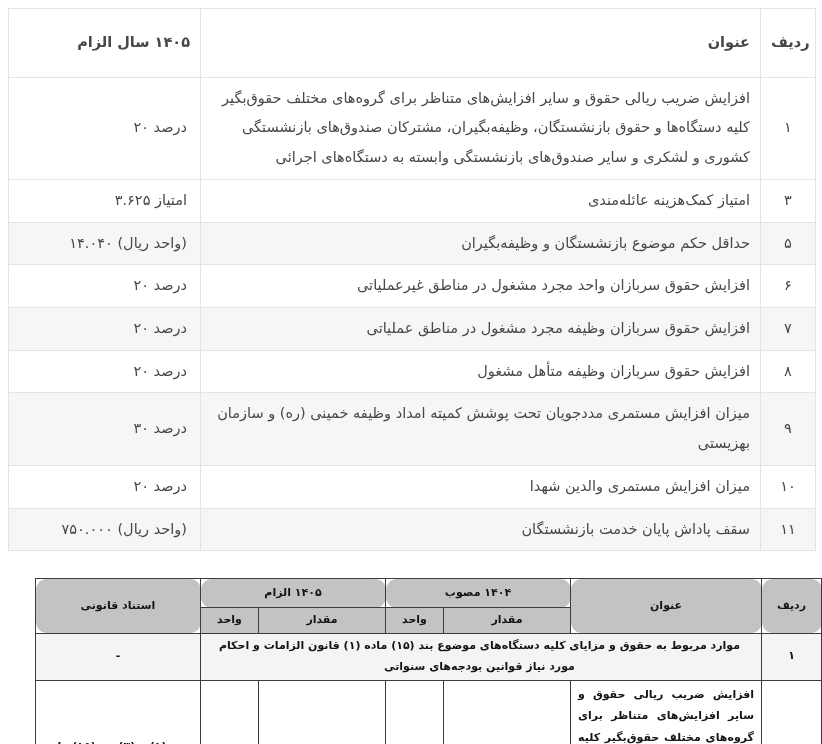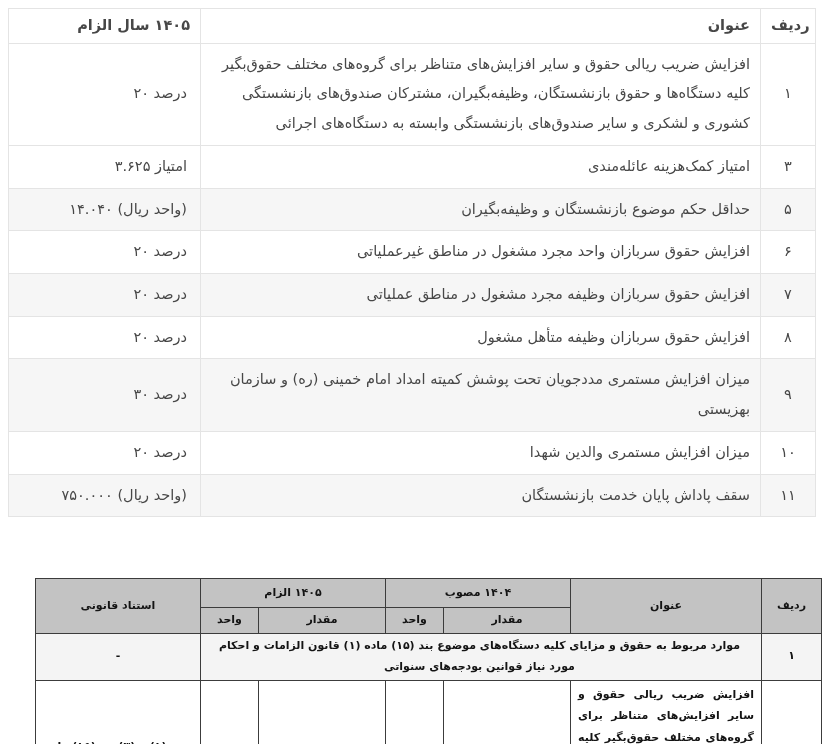--- a/index.html
+++ b/index.html
@@ -13,21 +13,21 @@
     border-collapse:collapse;table-layout:fixed;
     font-size:14.5px;color:#474747;
   }
   .t1 col.c-val{width:192px;}
   .t1 col.c-ttl{width:560px;}
   .t1 col.c-num{width:55px;}
   .t1 th,.t1 td{
     border:1px solid #e4e4e4;vertical-align:middle;
     padding:6px 10px;line-height:2.05;
   }
-  .t1 thead th{font-weight:bold;height:26px;padding:2px 10px;background:#ffffff;}
+  .t1 thead th{font-weight:bold;height:26px;padding:19px 10px;background:#ffffff;}
   .t1 .h-val{text-align:right;}
   .t1 .h-ttl{text-align:right;}
   .t1 .h-num{text-align:center;}
   .t1 td.val{direction:ltr;text-align:right;white-space:nowrap;padding-right:13px;}
   .t1 td.ttl{direction:rtl;text-align:right;}
   .t1 td.num{text-align:center;}
   .t1 tbody tr:nth-child(odd):not(:first-child){background:#f6f6f6;}
   .t1 tr.r1 td{height:88px;}
   .t1 tr.r2 td{height:30px;}
   .t1 tr.r3 td,.t1 tr.r4 td,.t1 tr.r5 td,.t1 tr.r6 td,.t1 tr.r7 td,.t1 tr.r8 td{height:23px;}
@@ -46,21 +46,21 @@
   .t2 col.c-mg1{width:127px;}
   .t2 col.c-vh2{width:58px;}
   .t2 col.c-mg2{width:127px;}
   .t2 col.c-ttl{width:191px;}
   .t2 col.c-num{width:60px;}
   .t2 th,.t2 td{
     border:1.5px solid #3c3c3c;vertical-align:middle;
     padding:2px 5px;text-align:center;line-height:1.9;
   }
   .t2 thead th{background:#c3c3c3;}
-  .t2 thead tr.h1 th{height:24px;}
+  .t2 thead tr.h1 th{height:24px;border-radius:11px;}
   .t2 thead tr.h2 th{height:17px;}
   .t2 tr.sec td{height:17px;background:#f4f4f4;}
   .t2 tr.sec td.sec-title{direction:rtl;text-align:center;padding-right:8px;}
   .t2 tr.det td{height:136px;}
   .t2 tr.det td.d-ttl{
     direction:rtl;text-align:justify;vertical-align:top;
     padding:3px 7px;line-height:1.95;
   }
   .t2 tr.det td.d-est{direction:rtl;line-height:2.0;}
 </style>
@@ -106,21 +106,21 @@
       <td class="ttl">افزایش حقوق سربازان وظیفه مجرد مشغول در مناطق عملیاتی</td>
       <td class="num">۷</td>
     </tr>
     <tr class="r8">
       <td class="val">۲۰ درصد</td>
       <td class="ttl">افزایش حقوق سربازان وظیفه متأهل مشغول</td>
       <td class="num">۸</td>
     </tr>
     <tr class="r9">
       <td class="val">۳۰ درصد</td>
-      <td class="ttl">میزان افزایش مستمری مددجویان تحت پوشش کمیته امداد امام خمینی (ره) و سازمان بهزیستی</td>
+      <td class="ttl">میزان افزایش مستمری مددجویان تحت پوشش کمیته امداد وظیفه خمینی (ره) و سازمان بهزیستی</td>
       <td class="num">۹</td>
     </tr>
     <tr class="r10">
       <td class="val">۲۰ درصد</td>
       <td class="ttl">میزان افزایش مستمری والدین شهدا</td>
       <td class="num">۱۰</td>
     </tr>
     <tr class="r11">
       <td class="val">۷۵۰.۰۰۰ (واحد ریال)</td>
       <td class="ttl">سقف پاداش پایان خدمت بازنشستگان</td>

